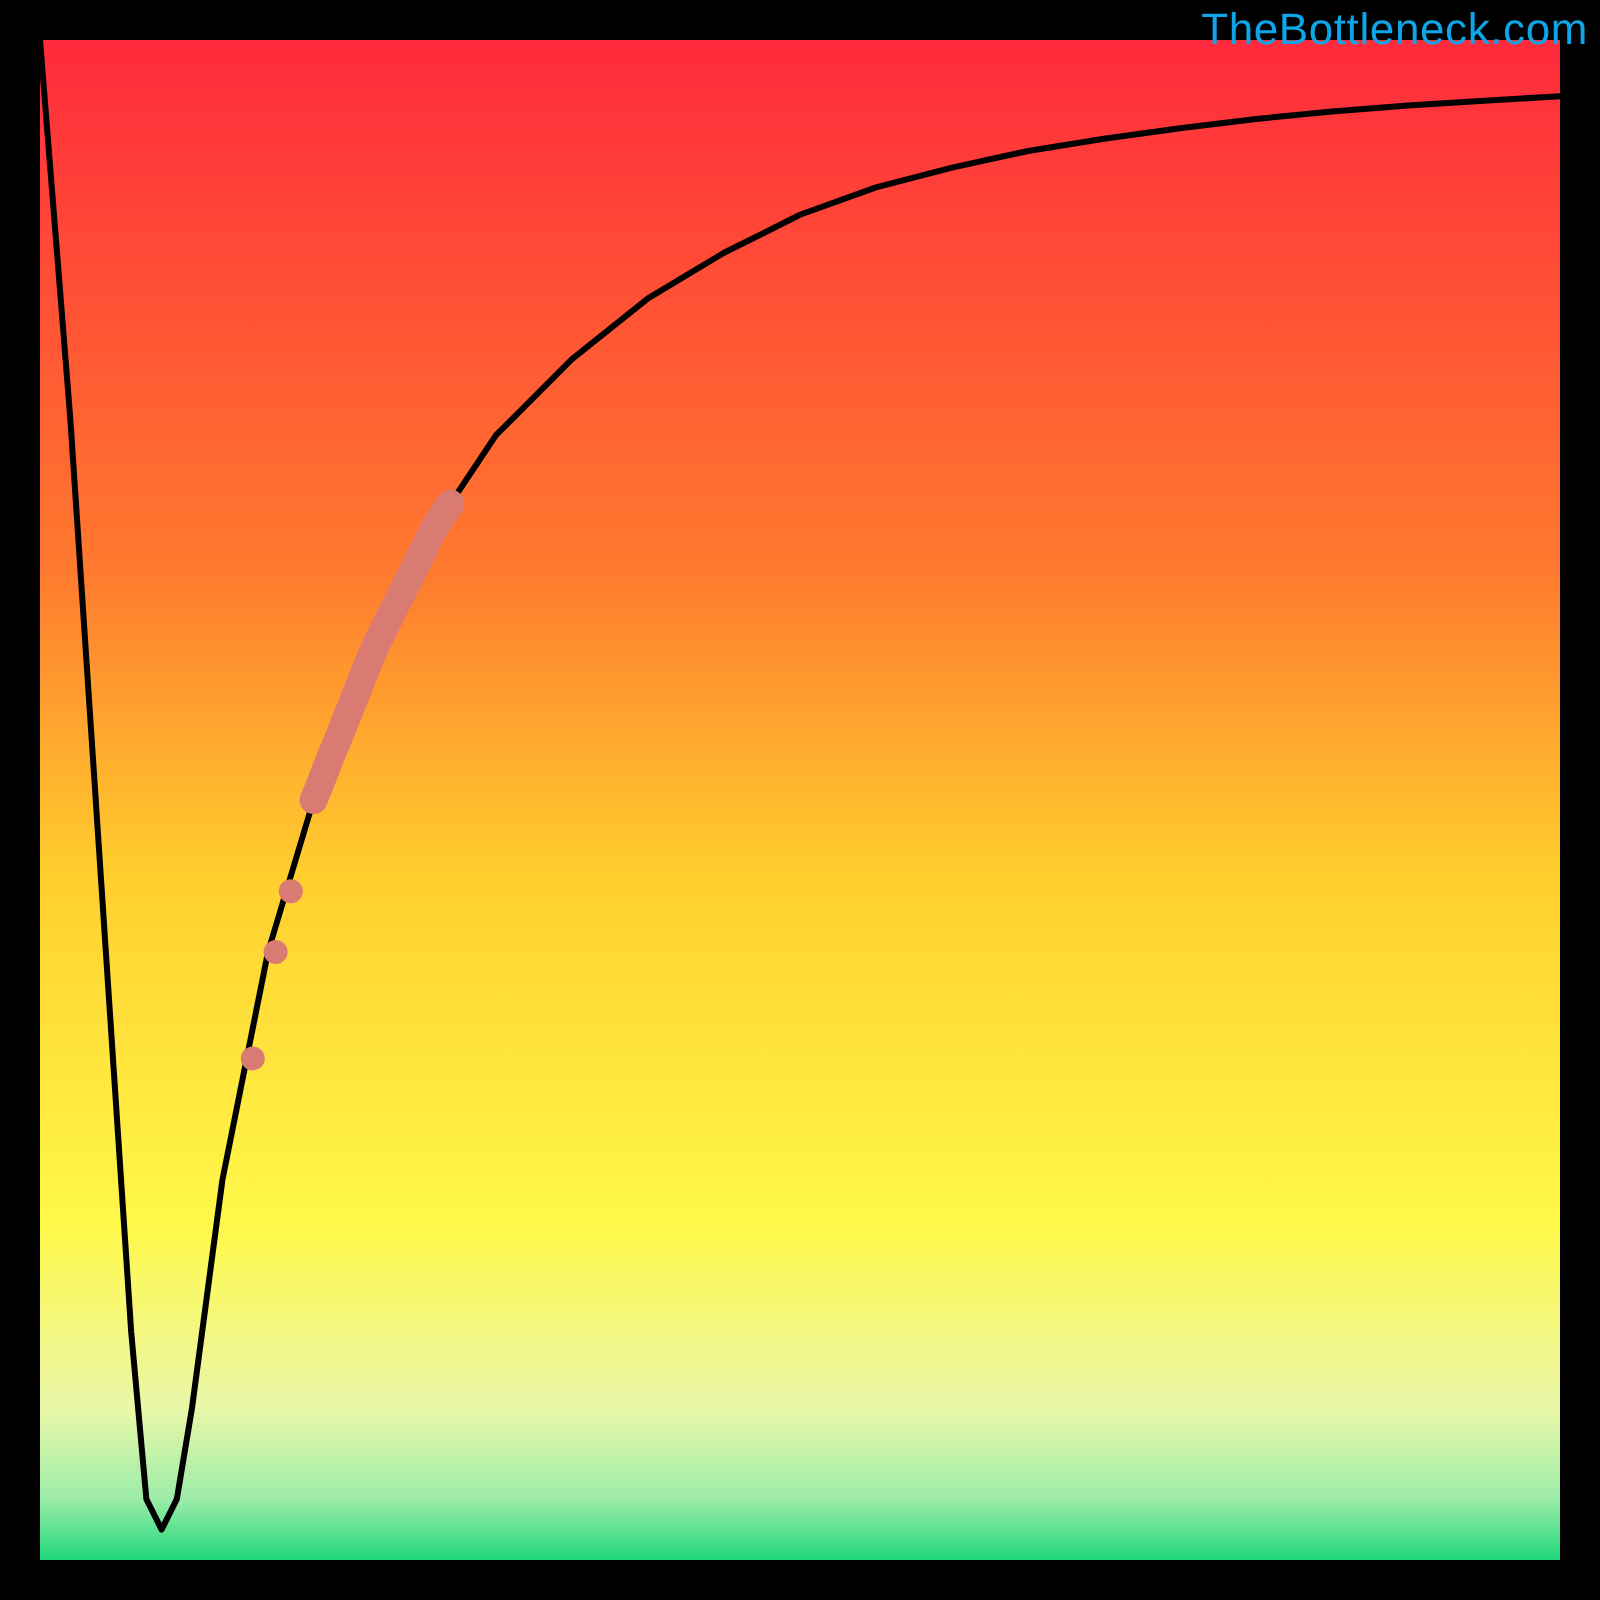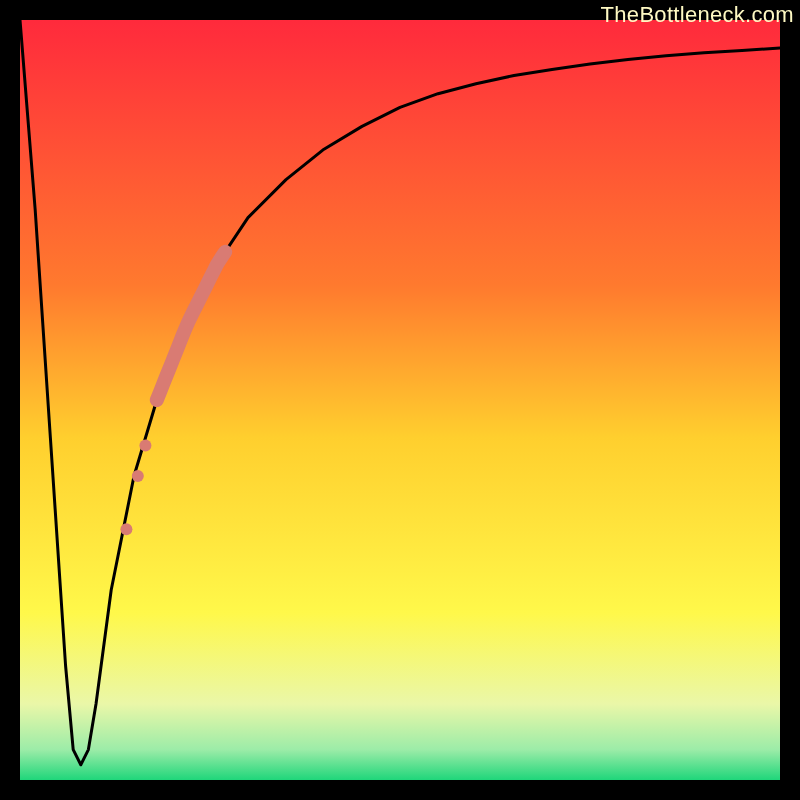--- a/index.html
+++ b/index.html
@@ -24,21 +24,21 @@
     position: absolute;
     left: 20px;
     top: 20px;
     width: 760px;
     height: 760px;
   }
   .watermark {
     position: absolute;
     top: 2px;
     right: 6px;
-    color: #fef9c3;
+    color: #0ea5e9;
     font-size: 22px;
     font-weight: 400;
     letter-spacing: 0.3px;
   }
 </style>
 </head>
 <body>
 
 <div class="frame"></div>
 

